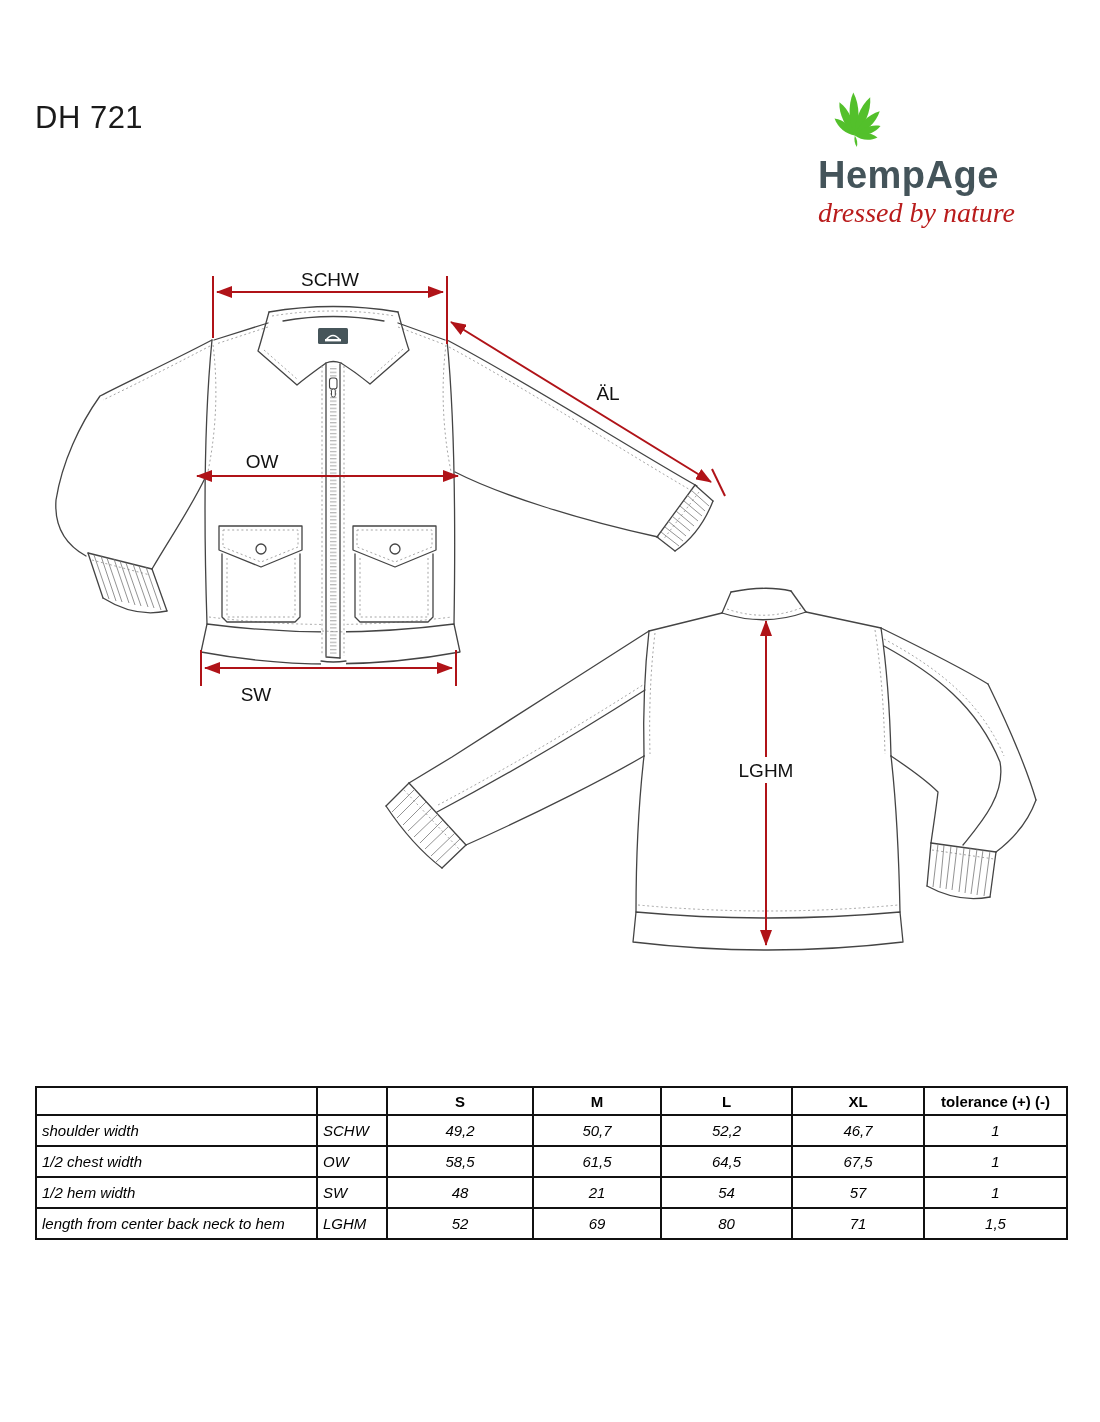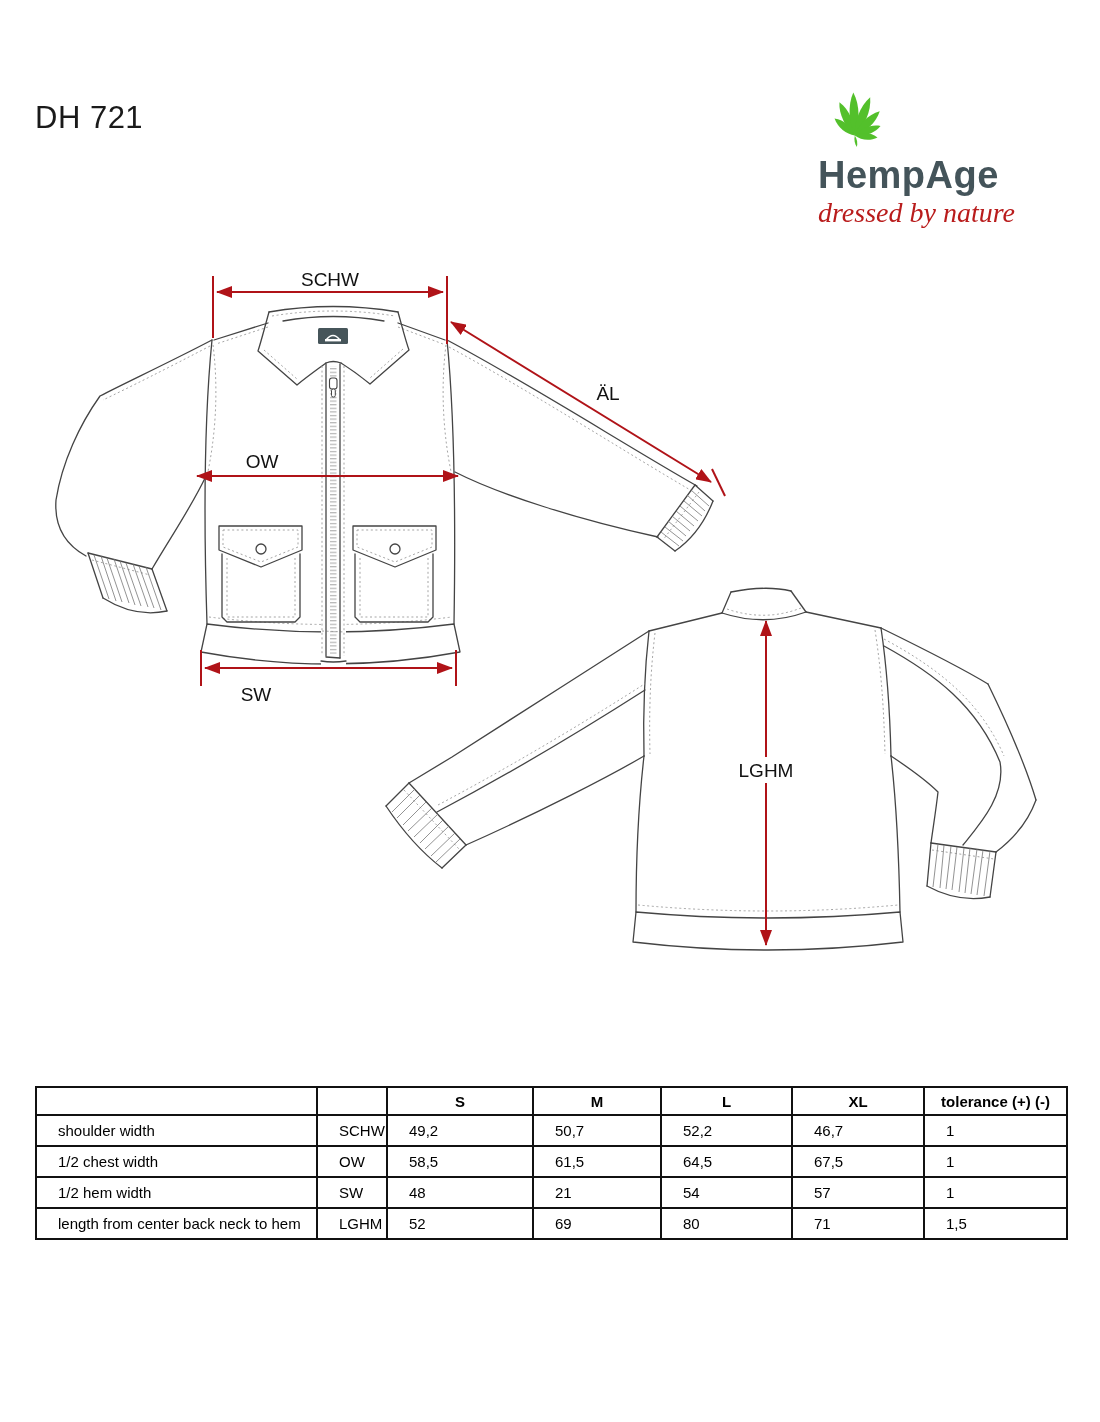--- a/index.html
+++ b/index.html
@@ -8,23 +8,23 @@
   .art{position:absolute;left:0;top:0;z-index:0;}
   .title{position:absolute;left:35px;top:100px;font-size:31px;color:#1a1a1a;z-index:2;letter-spacing:0.5px;}
   .logo{position:absolute;left:818px;top:88px;width:230px;text-align:left;z-index:2;}
   .logo .leafwrap{height:62px;}
   .brand{font-size:38px;font-weight:bold;color:#44545a;letter-spacing:0.5px;margin-top:4px;}
   .tagline{font-family:"Liberation Serif",serif;font-style:italic;font-size:28px;color:#b91c1c;}
   table.sizes{position:absolute;left:35px;top:1086px;z-index:2;border-collapse:collapse;table-layout:fixed;
               width:1031px;font-size:15px;color:#000;}
   table.sizes th,table.sizes td{border:2px solid #111;overflow:hidden;white-space:nowrap;}
   table.sizes thead th{height:26px;font-weight:bold;text-align:center;padding:0 6px;}
-  table.sizes tbody td{height:29px;padding:0 21px;}
+  table.sizes tbody td{height:29px;padding:0 5px;font-style:italic;}
   td.c-desc,td.c-code{text-align:left;}
-  td.c-num{text-align:left;}
+  td.c-num{text-align:center;}
   svg text.dim{font-family:"Liberation Sans",sans-serif;font-size:19px;fill:#111;text-anchor:middle;}
   .st{stroke:#9b9b9b;stroke-width:0.9;stroke-dasharray:2 2.6;fill:none;}
   .ln{stroke:#444;stroke-width:1.3;fill:none;stroke-linecap:round;stroke-linejoin:round;}
   .rib{stroke:#777;stroke-width:0.8;}
   .red{stroke:#b01318;stroke-width:2;fill:none;}
 </style>
 </head>
 <body>
 
 <div class="page">

